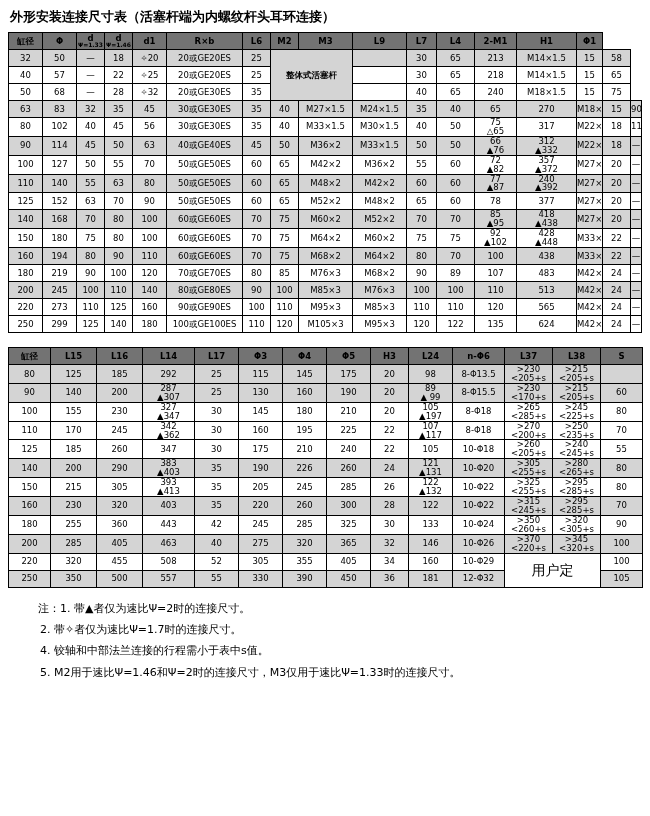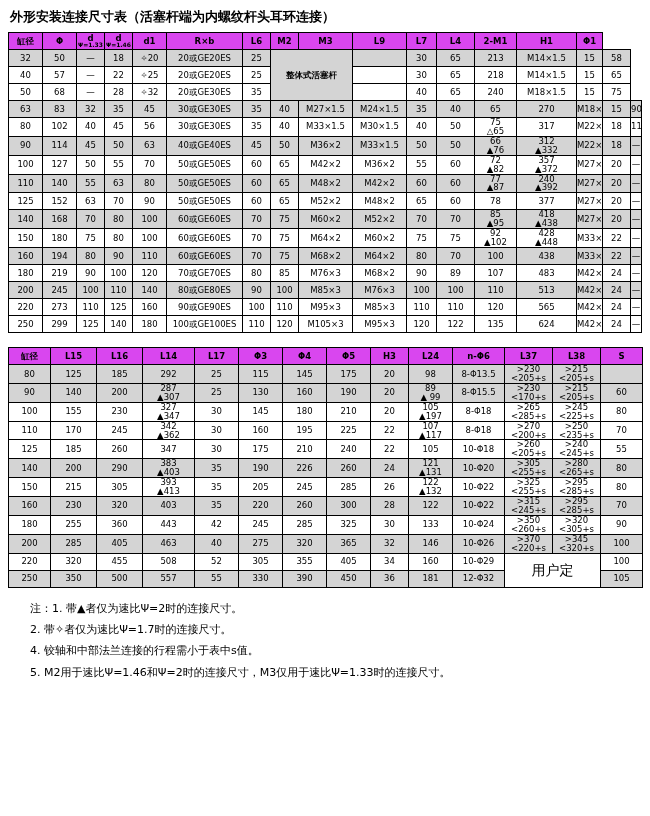--- a/index.html
+++ b/index.html
@@ -27,38 +27,38 @@
   table.t2 td, table.t2 th {
     border: 1px solid #000;
     font-size: 8.5px;
     text-align: center;
     vertical-align: middle;
     padding: 0;
     height: 17px;
     line-height: 1.05;
     overflow: hidden;
   }
-  thead td, thead th { font-weight: bold; background: #d946ef; height: 20px; }
+  thead td, thead th { font-weight: bold; background: #737373; height: 20px; }
   tbody tr.shaded td { background: #d4d4d4; }
   tbody tr td { background: #ffffff; }
   .hdr-sub { font-size: 6px; line-height: 1.0; display:block; }
   .hdr-main { font-size: 8.5px; display:block; }
   .two-line { font-size: 7.5px; line-height: 1.12; }
   .two-line .a { display:block; }
   .two-line .b { display:block; }
   .merge-note { font-weight: bold; font-size: 10px; }
   .spacer { height: 14px; }
   .notes {
     margin: 10px 4px 0 18px;
     font-size: 11px;
     line-height: 1.95;
   }
   .notes div { white-space: nowrap; }
-  .notes .n1 { margin-left: 4px; }
-  .notes .nx { margin-left: 4px; }
+  .notes .n1 { margin-left: 12px; }
+  .notes .nx { margin-left: 14px; }
 </style>
 </head>
 <body>
 
 <div class="page">
 
   <div class="title">外形安装连接尺寸表（活塞杆端为内螺纹杆头耳环连接）</div>
 
   <table class="t1">
     <colgroup>

